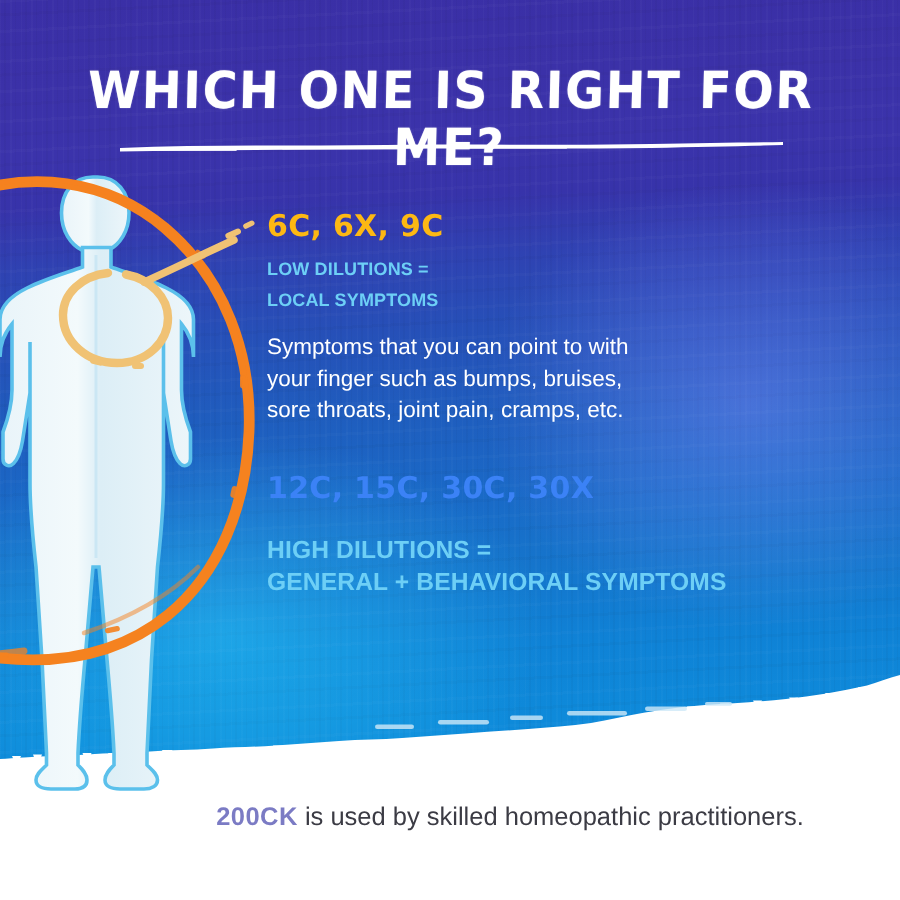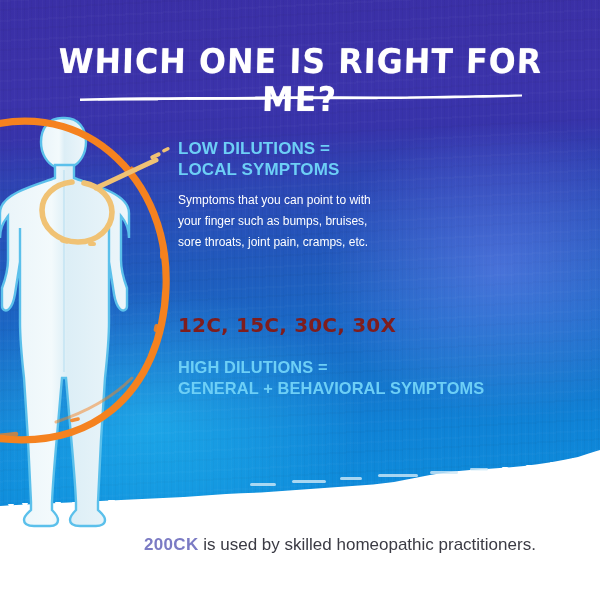--- a/index.html
+++ b/index.html
@@ -153,38 +153,38 @@
 
   .dose-line {
     font-family: "DejaVu Sans", sans-serif;
     font-weight: 700;
     font-size: 20px;
     line-height: 24px;
     letter-spacing: 0.2px;
     margin: 0 0 7px 0;
   }
   .dose-low  { color: #fdb813; }
-  .dose-high { color: #7f1d1d; }
+  .dose-high { color: #3b82f6; }
 
   .dilution {
     font-family: "Liberation Sans", sans-serif;
     font-weight: 700;
-    font-size: 17px;
+    font-size: 12px;
     line-height: 21px;
     letter-spacing: 0.1px;
     color: #6dcff6;
     margin: 0 0 10px 0;
     white-space: pre-line;
   }
   .block-2 .dilution { font-size: 16.4px; margin-top: 20px; }
 
   .desc {
     font-family: "Liberation Sans", sans-serif;
     font-weight: 400;
-    font-size: 12px;
+    font-size: 15px;
     line-height: 21px;
     color: #ffffff;
     margin: 0;
     white-space: pre-line;
   }
 
   
   .footer {
     position: absolute;
     left: 0;
@@ -380,20 +380,21 @@
         <rect x="20" y="5.2" width="60" height="1.4" rx="0.7"></rect>
         <rect x="110" y="4.4" width="80" height="1.3" rx="0.65"></rect>
         <rect x="230" y="4.0" width="70" height="1.2" rx="0.6"></rect>
         <rect x="330" y="2.8" width="50" height="1.1" rx="0.55"></rect>
         <rect x="396" y="1.8" width="34" height="1" rx="0.5"></rect>
       </g>
     </svg>
   </div>
 
   <div class="block block-1">
+    <p class="dose-line dose-low">6C, 6X, 9C</p>
     <p class="dilution">LOW DILUTIONS =
 LOCAL SYMPTOMS</p>
     <p class="desc">Symptoms that you can point to with
 your finger such as bumps, bruises,
 sore throats, joint pain, cramps, etc.</p>
   </div>
 
   <div class="block block-2">
     <p class="dose-line dose-high">12C, 15C, 30C, 30X</p>
     <p class="dilution">HIGH DILUTIONS  =

